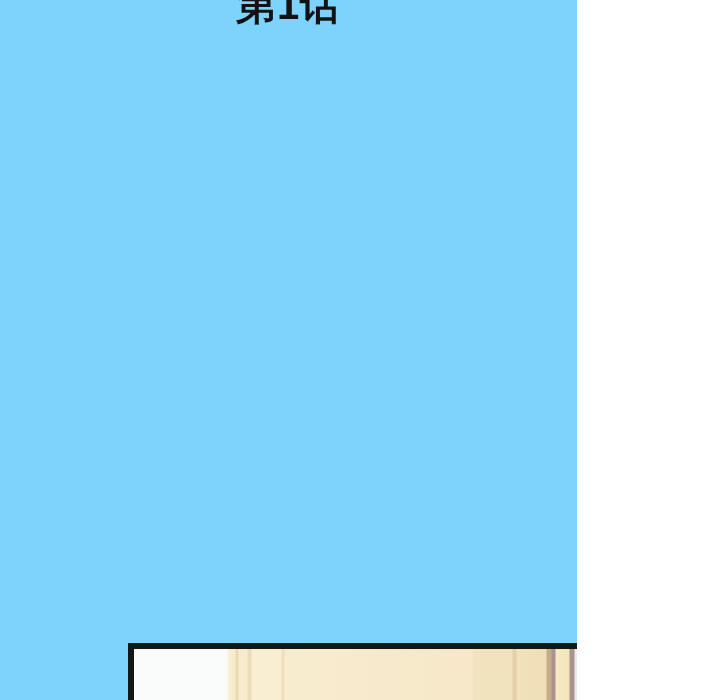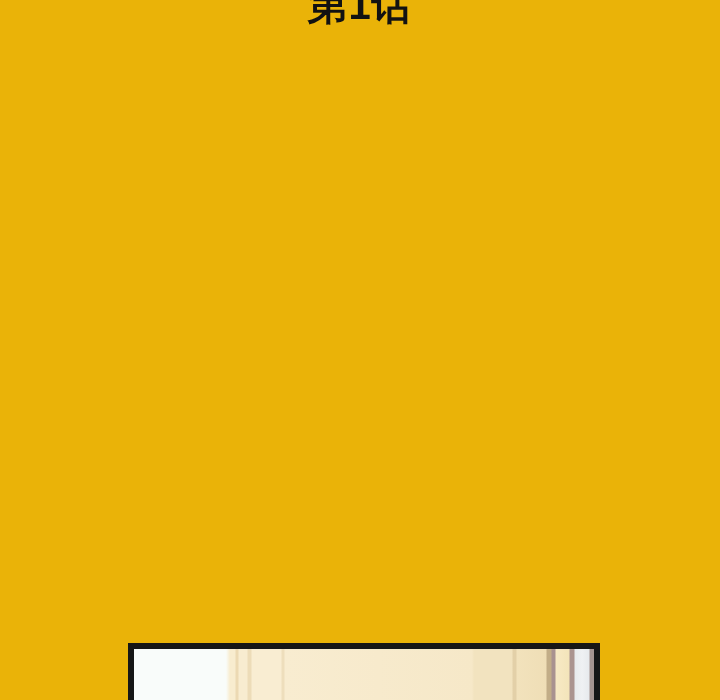--- a/index.html
+++ b/index.html
@@ -2,24 +2,24 @@
 <html><head>
 <meta charset="utf-8">
 <style>
   html, body {
     margin: 0;
     padding: 0;
     background: #ffffff;
   }
   .screen {
     position: relative;
-    width: 720px;
+    width: 577px;
     height: 700px;
     overflow: hidden;
-    background: #eab308;
+    background: #7dd3fc;
     font-family: "Liberation Sans", sans-serif;
   }
   
   .chapter-title {
     position: absolute;
     top: -15px;
     left: 0;
     width: 100%;
     margin: 0;
     text-align: center;

